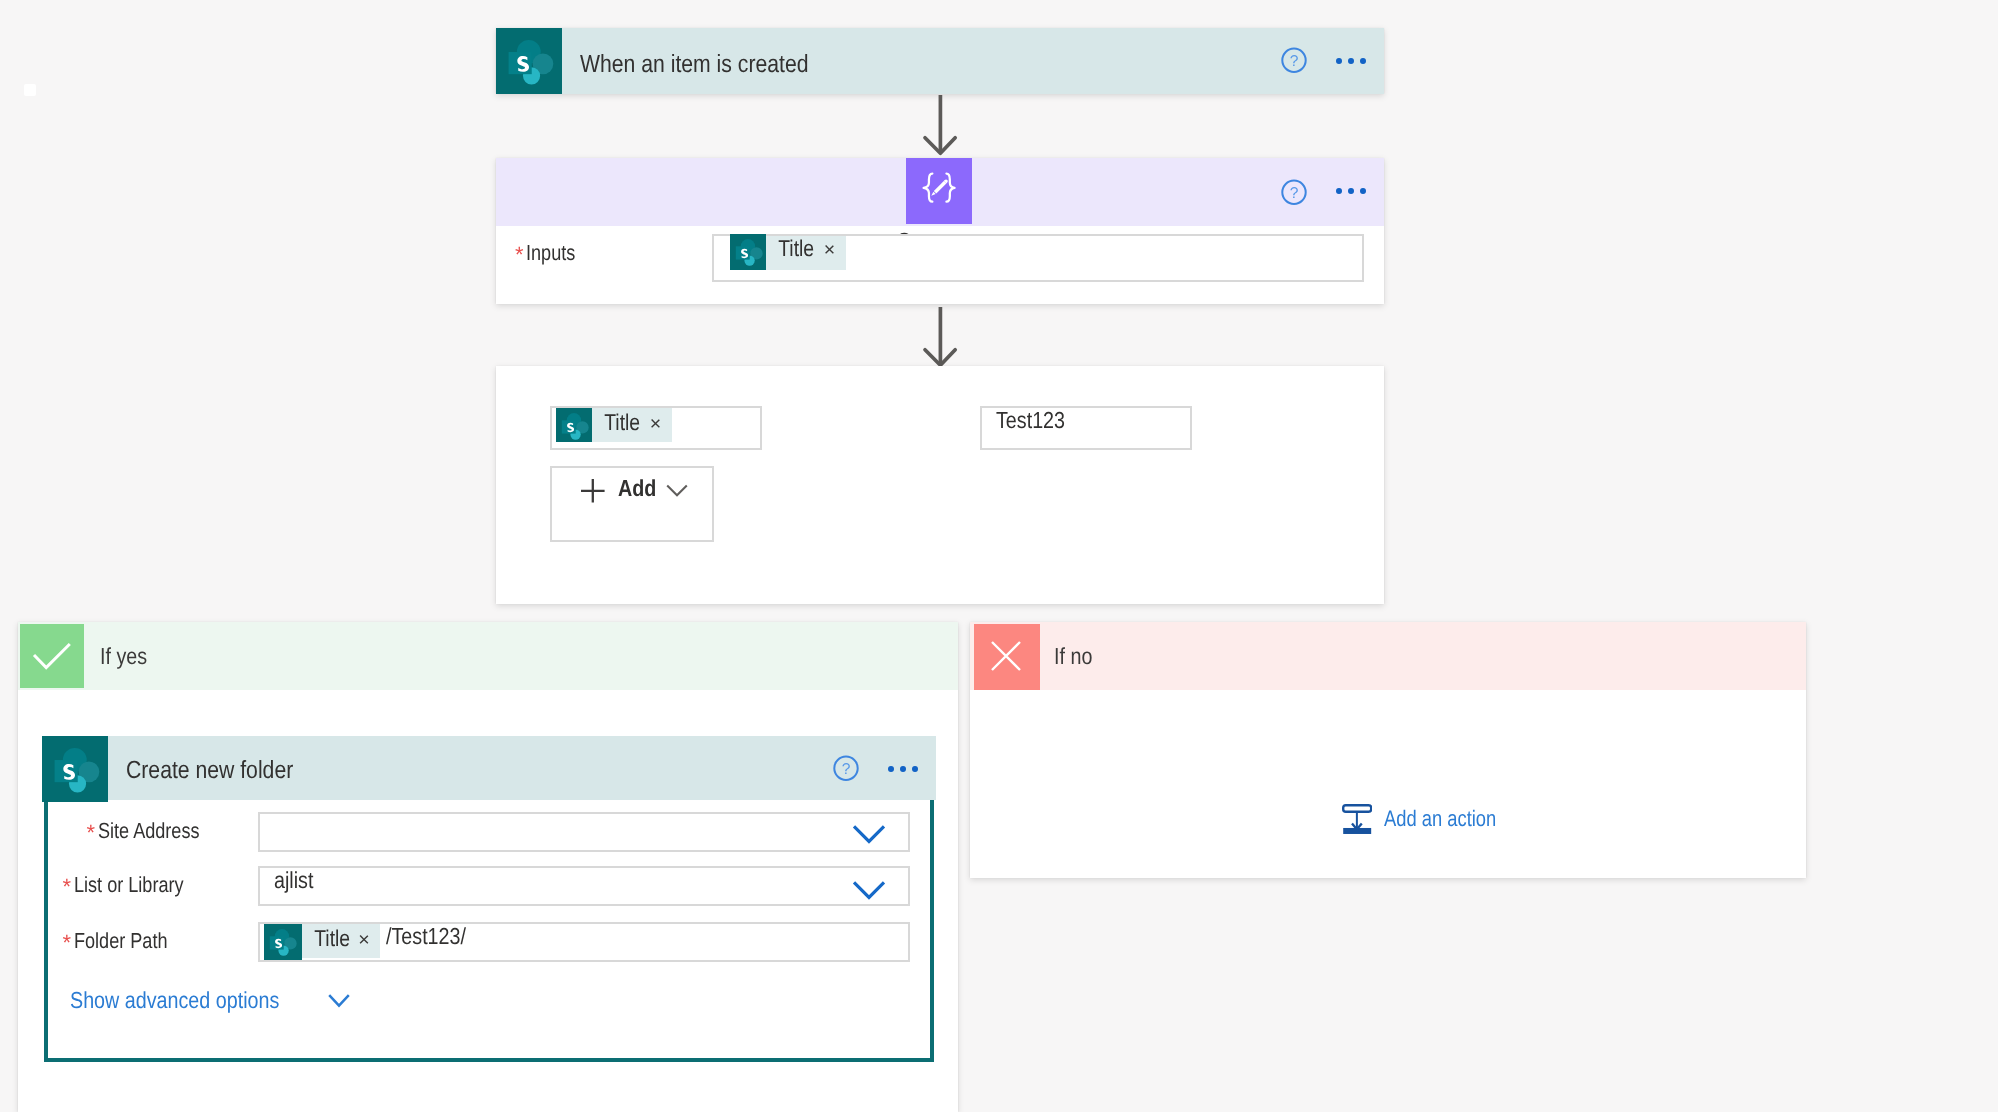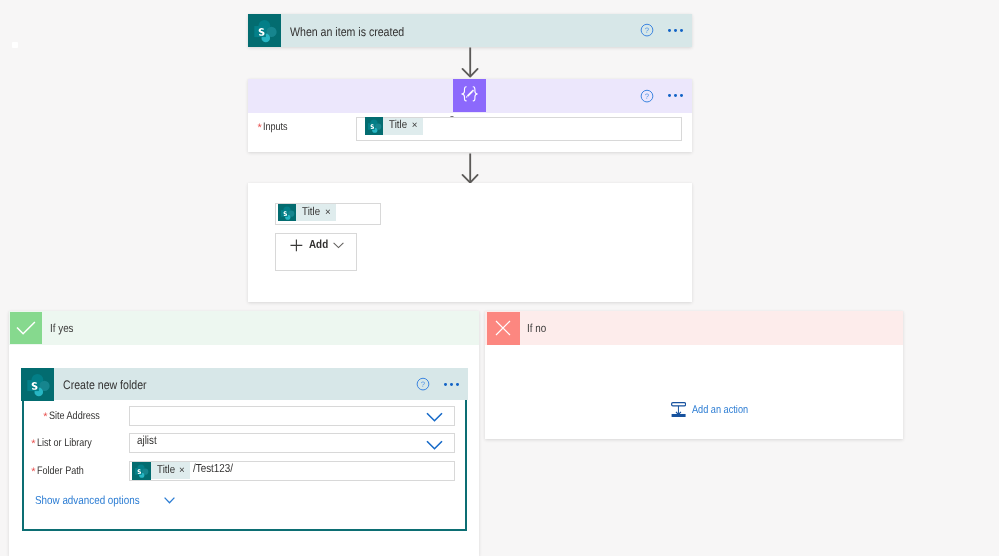--- a/index.html
+++ b/index.html
@@ -164,20 +164,23 @@
     <div style="position:relative;height:86px;">
       <div class="tbox" style="left:27.3px;top:19.5px;width:105.6px;height:22px;padding-left:2px;">
         <span class="token">
           <svg class="tico" viewBox="0 0 34 34" style="background:#036c70">
               <use href="#sp-glyph-sm"></use>
             </svg>
           <span class="tlabel">Title</span>
           <span class="tx">×</span>
         </span>
       </div>
+      <div class="tbox" style="left:241.7px;top:19.5px;width:106.1px;height:22px;padding-left:7px;">
+        <span class="val">Test123</span>
+      </div>
       <div class="tbox" style="left:26.6px;top:49.4px;width:82.9px;height:38px;">
         <svg width="13" height="13" viewBox="0 0 13 13" style="position:absolute;left:14.2px;top:5.1px">
           <path d="M6.4 0.5 L6.4 12.3 M0.5 6.4 L12.3 6.4" stroke="#3b3a39" stroke-width="1.15"></path>
         </svg>
         <span class="addlbl" style="position:absolute;left:33.3px;top:4.6px">Add</span>
         <svg width="11" height="7" viewBox="0 0 11 7" style="position:absolute;left:57.8px;top:8.8px;color:#605e5c">
           <path d="M0.6 0.8 L5.5 5.6 L10.4 0.8" fill="none" stroke="currentColor" stroke-width="1.05"></path>
         </svg>
       </div>
     </div>

